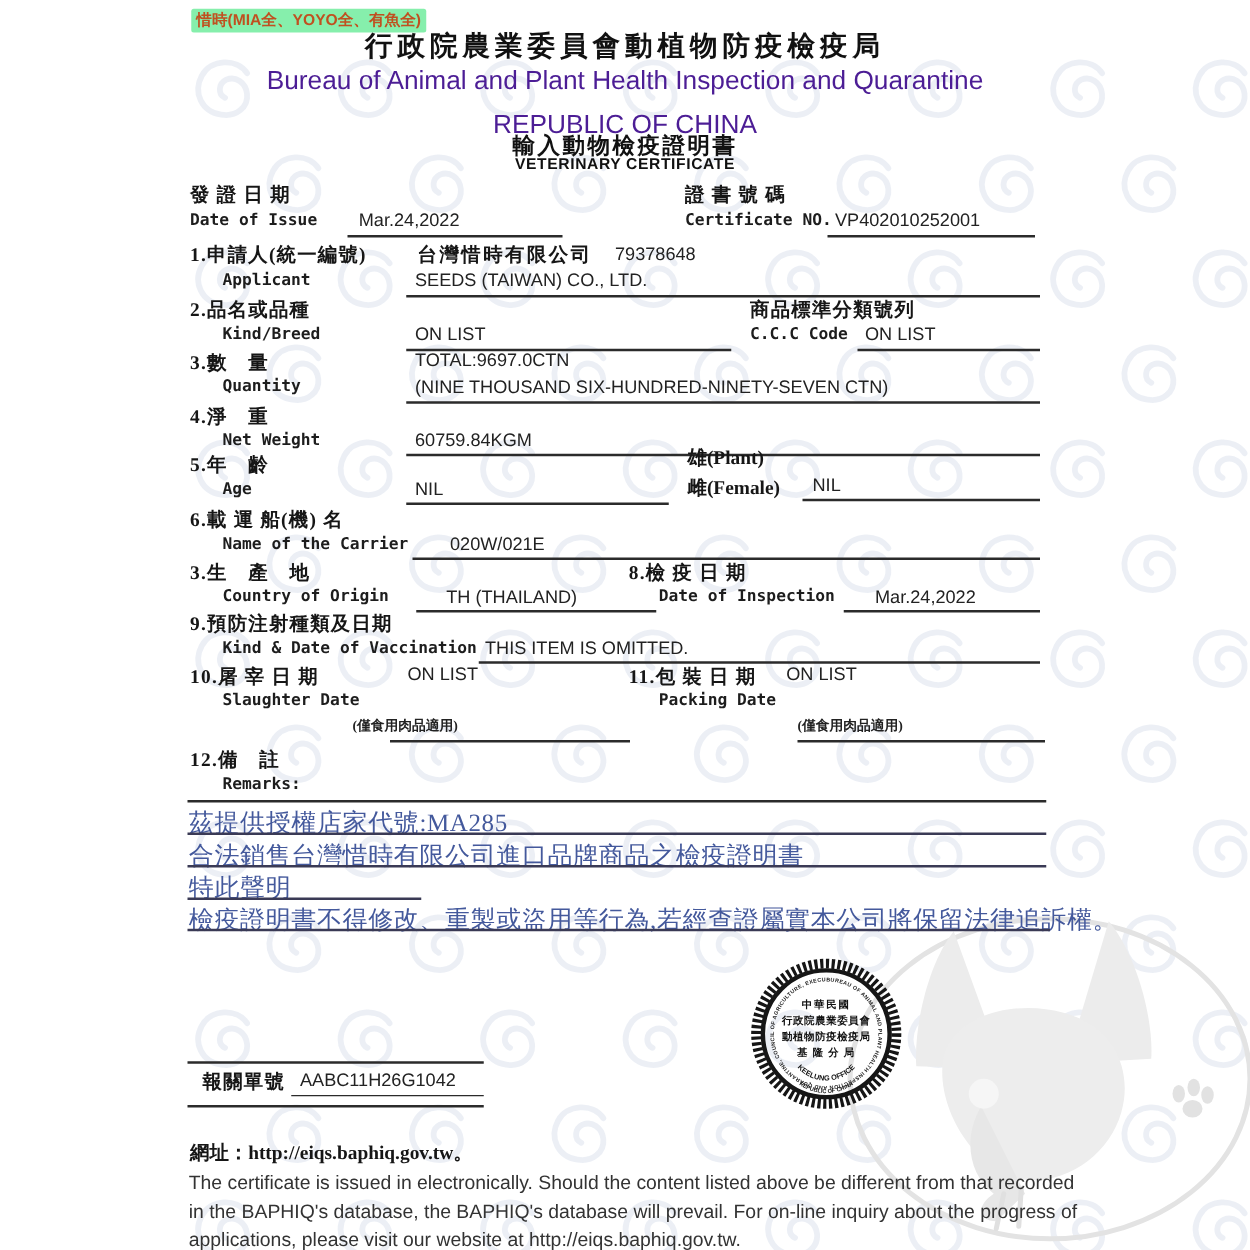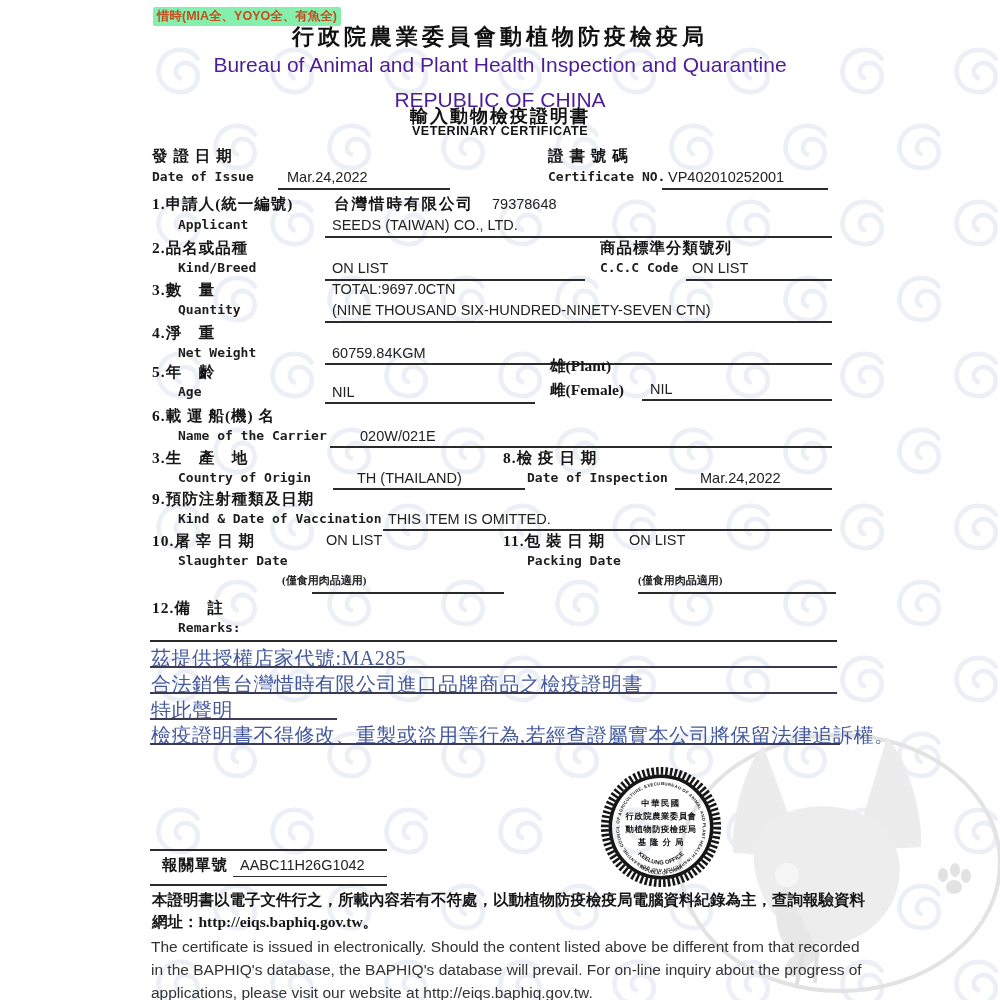--- a/index.html
+++ b/index.html
@@ -469,20 +469,19 @@
         </text>
       </svg>
     </div>
 
     <div class="uline" style="left:150px;top:849px;width:237px;border-width:2px"></div>
     <span class="abs zh" style="left:162px;top:855px">報關單號</span>
     <span class="abs val" style="left:240px;top:857px">AABC11H26G1042</span>
     <div class="uline" style="left:233px;top:876px;width:154px;border-width:1.5px"></div>
     <div class="uline" style="left:150px;top:884px;width:237px;border-width:2px"></div>
 
-    <span class="abs f-zh" style="left:152px;top:890px">本證明書以電子文件行之，所載內容若有不符處，以動植物防疫檢疫局電腦資料紀錄為主，查詢報驗資料</span>
     <span class="abs f-zh" style="left:152px;top:912px">網址：http://eiqs.baphiq.gov.tw。</span>
     <span class="abs f-en" style="left:151px;top:938px">The certificate is issued in electronically. Should the content listed above be different from that recorded</span>
     <span class="abs f-en" style="left:151px;top:961px">in the BAPHIQ's database, the BAPHIQ's database will prevail. For on-line inquiry about the progress of</span>
     <span class="abs f-en" style="left:151px;top:984px">applications, please visit our website at http://eiqs.baphiq.gov.tw.</span>
 
   </div>
 </div>
 
 </body></html>

